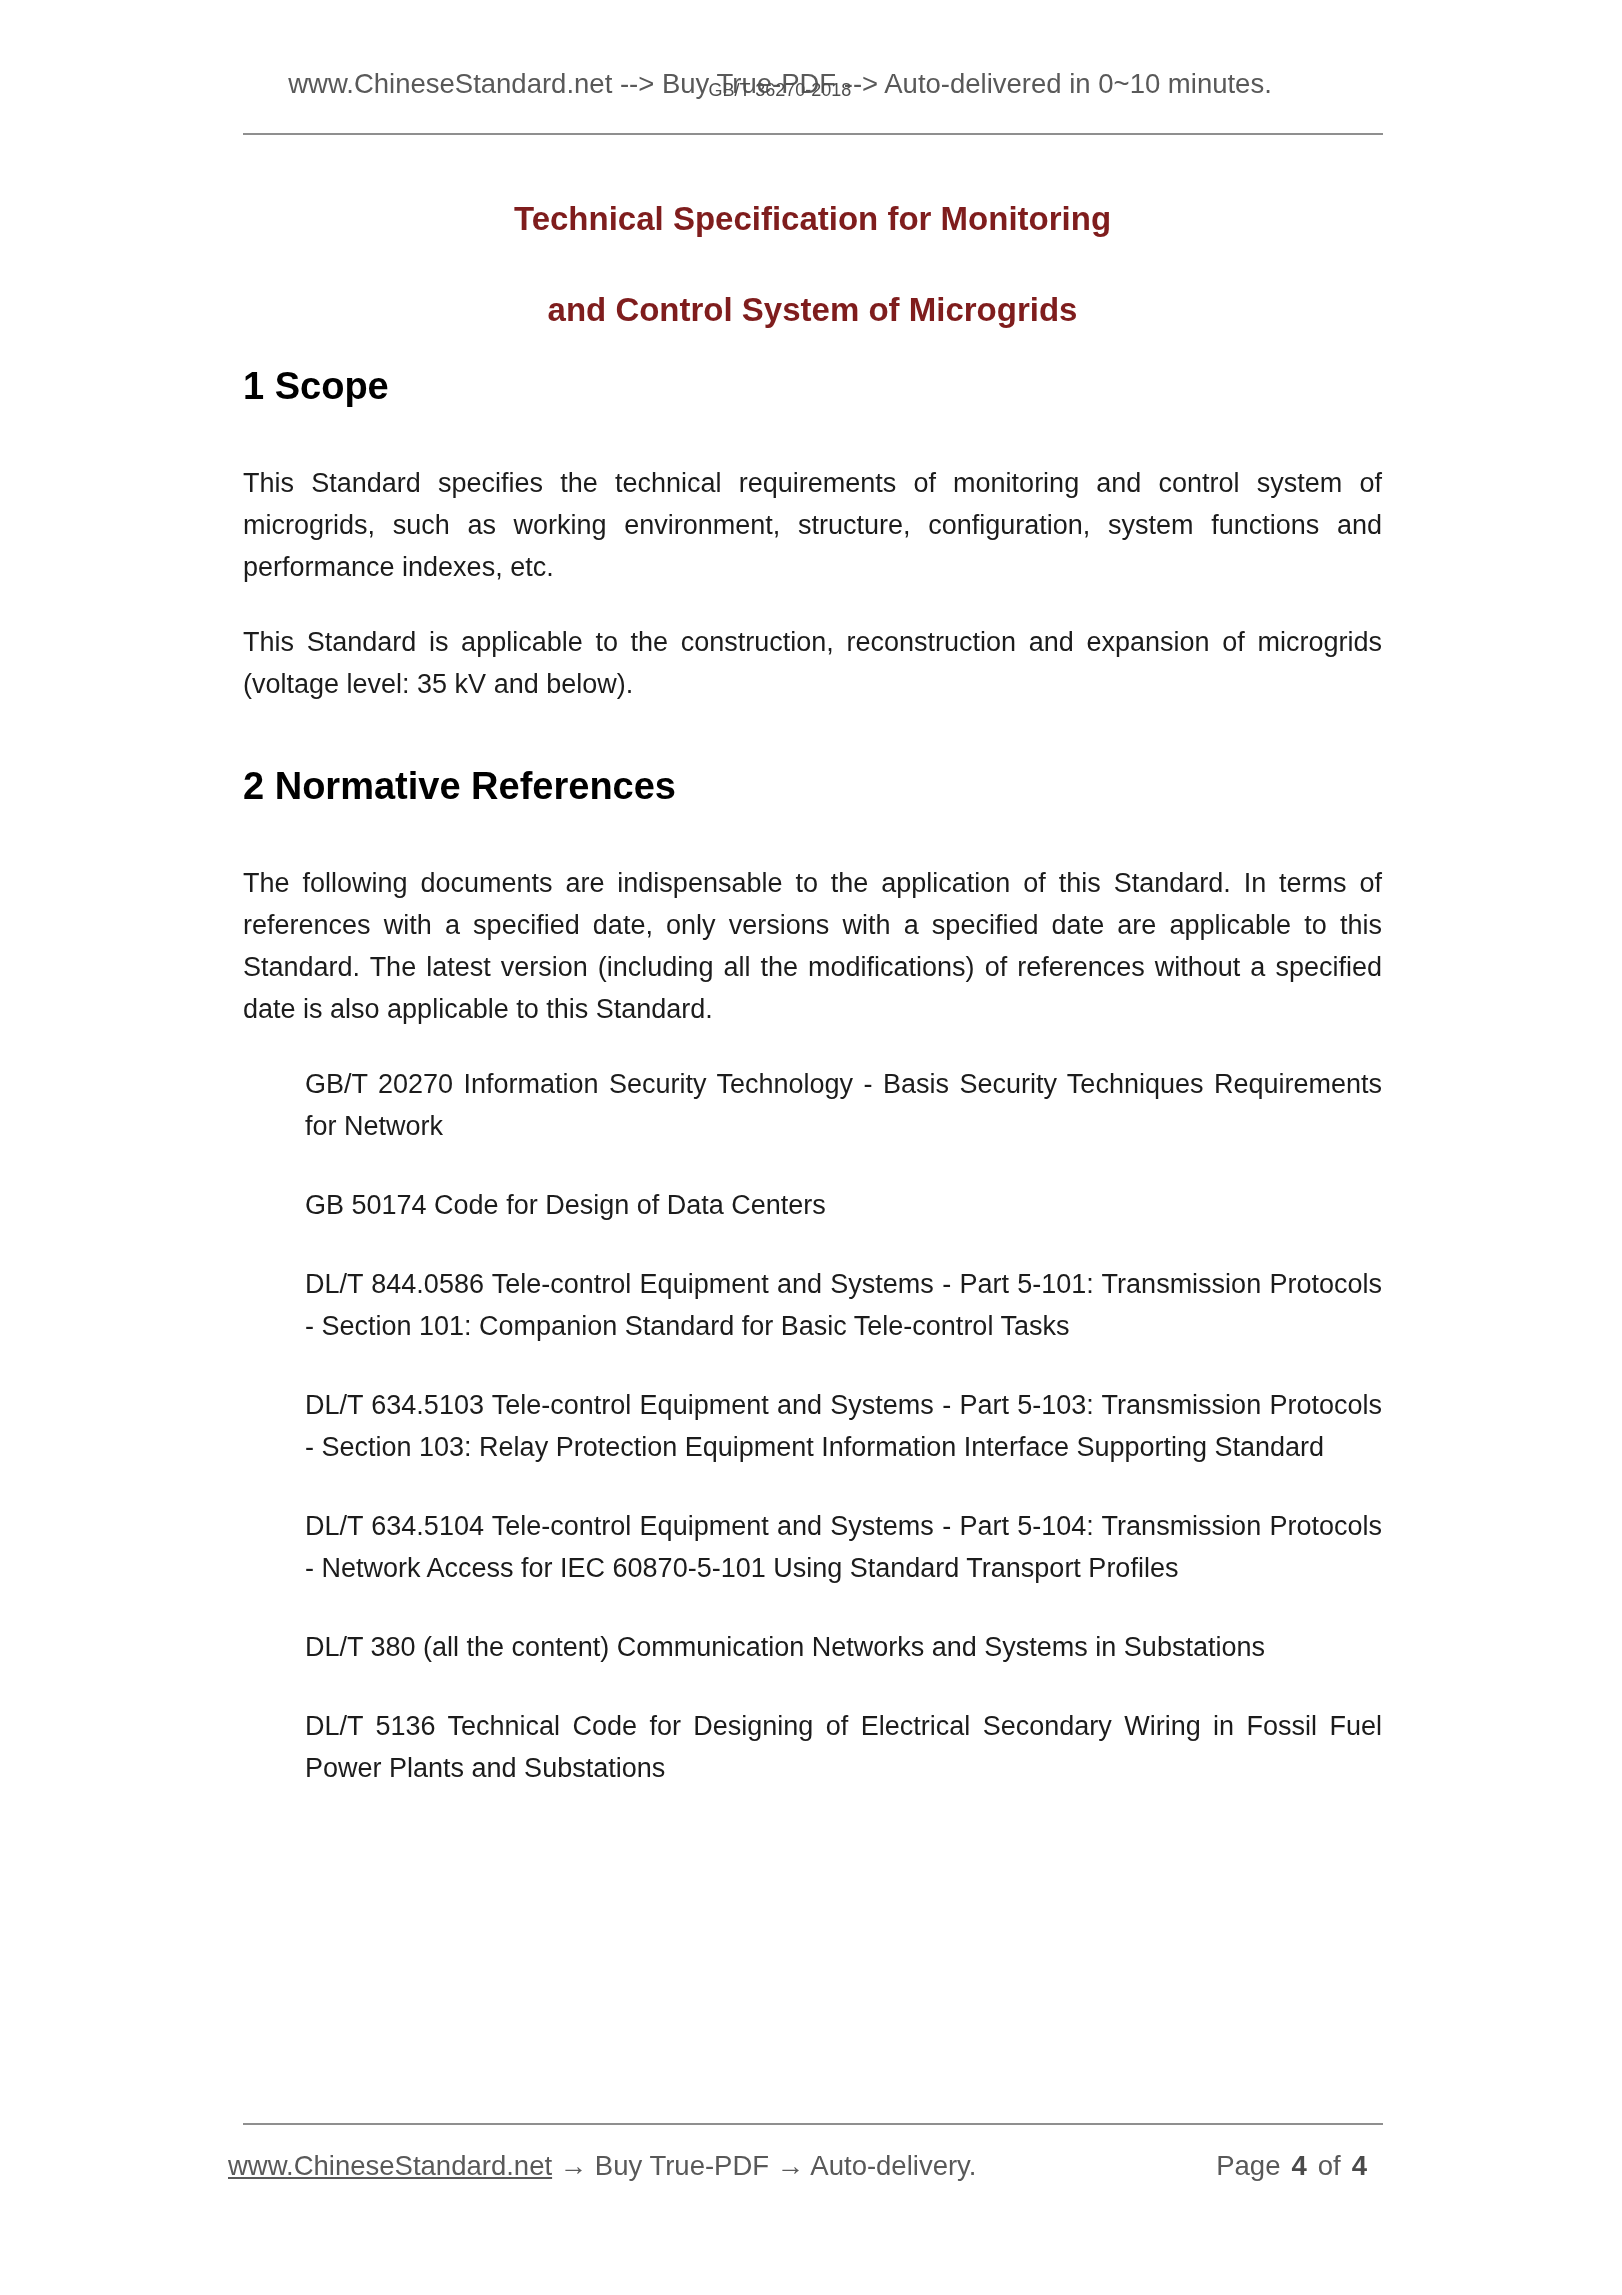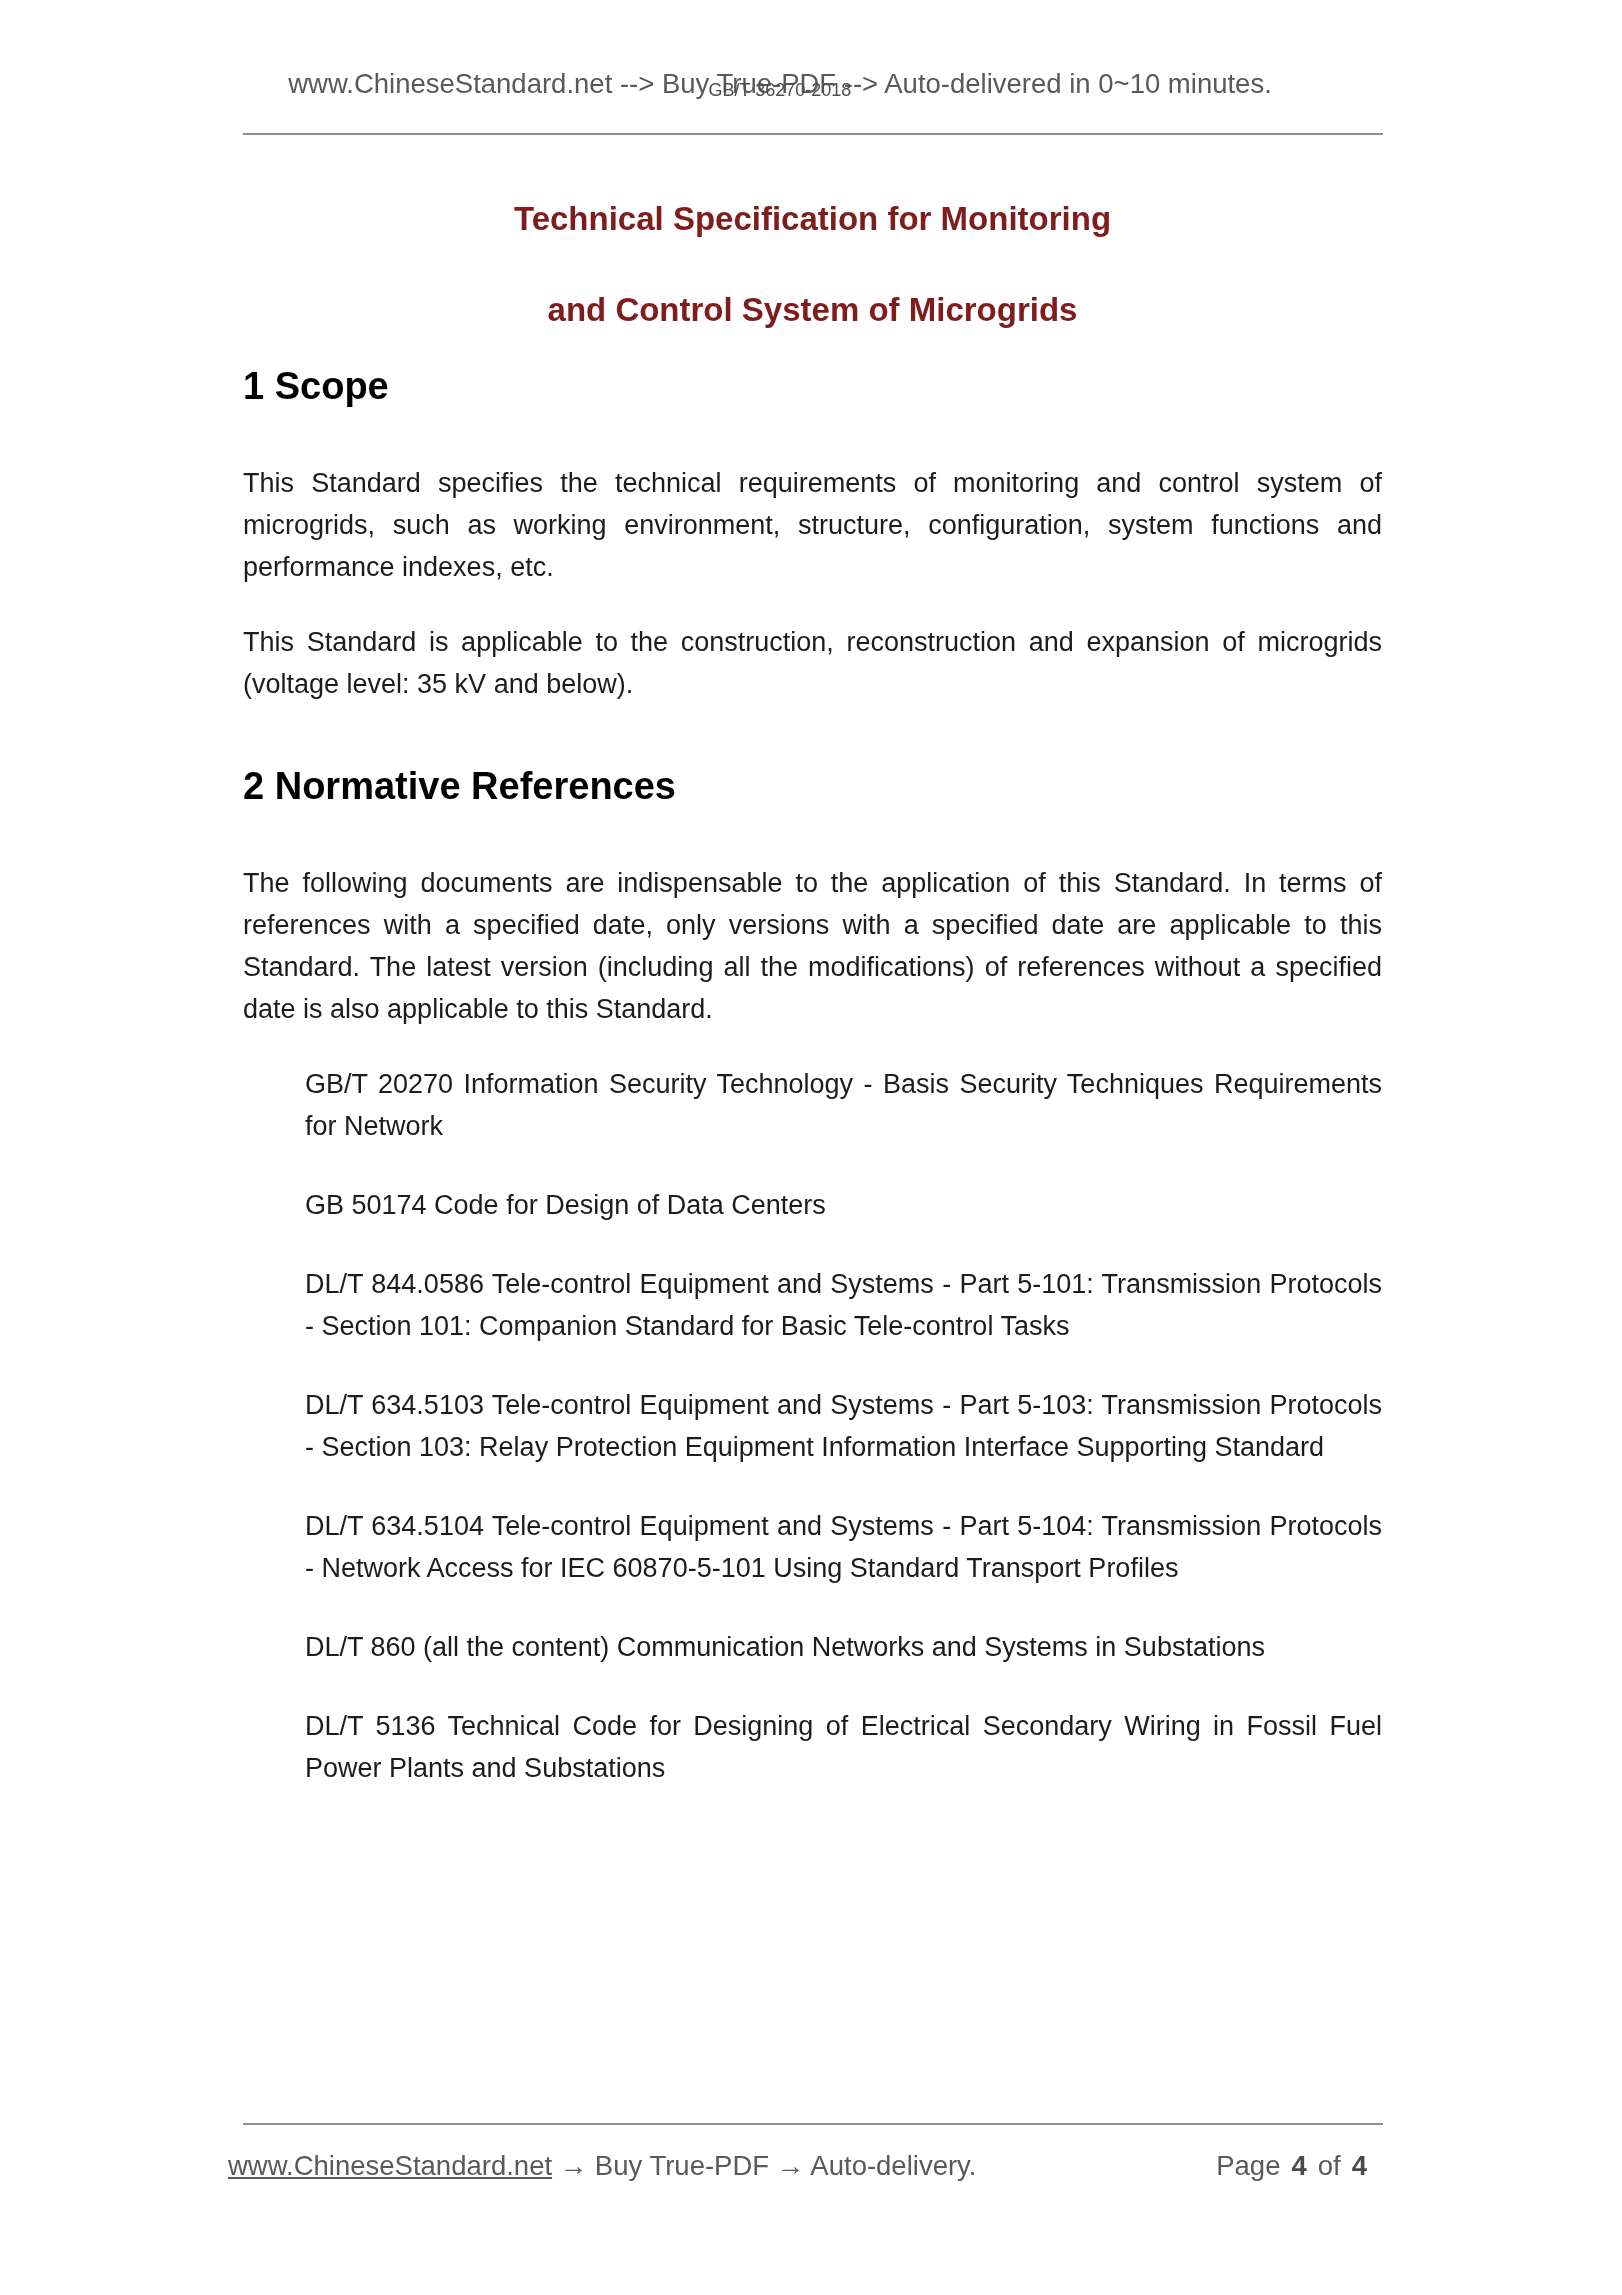--- a/index.html
+++ b/index.html
@@ -123,21 +123,21 @@
 
     <h1 class="sect">2 Normative References</h1>
 
     <p class="body-par">The following documents are indispensable to the application of this Standard. In terms of references with a specified date, only versions with a specified date are applicable to this Standard. The latest version (including all the modifications) of references without a specified date is also applicable to this Standard.</p>
 
     <p class="ref">GB/T 20270 Information Security Technology - Basis Security Techniques Requirements for Network</p>
     <p class="ref">GB 50174 Code for Design of Data Centers</p>
     <p class="ref">DL/T 844.0586 Tele-control Equipment and Systems - Part 5-101: Transmission Protocols - Section 101: Companion Standard for Basic Tele-control Tasks</p>
     <p class="ref">DL/T 634.5103 Tele-control Equipment and Systems - Part 5-103: Transmission Protocols - Section 103: Relay Protection Equipment Information Interface Supporting Standard</p>
     <p class="ref">DL/T 634.5104 Tele-control Equipment and Systems - Part 5-104: Transmission Protocols - Network Access for IEC 60870-5-101 Using Standard Transport Profiles</p>
-    <p class="ref">DL/T 860 (all the content) Communication Networks and Systems in Substations</p>
+    <p class="ref">DL/T 380 (all the content) Communication Networks and Systems in Substations</p>
     <p class="ref">DL/T 5136 Technical Code for Designing of Electrical Secondary Wiring in Fossil Fuel Power Plants and Substations</p>
 
   </div>
 
   <div class="rule rule-bottom"></div>
 
   <div class="footer-row">
     <span>
       <span class="footer-link">www.ChineseStandard.net</span><span> → Buy True-PDF → Auto-delivery.</span>
     </span>

